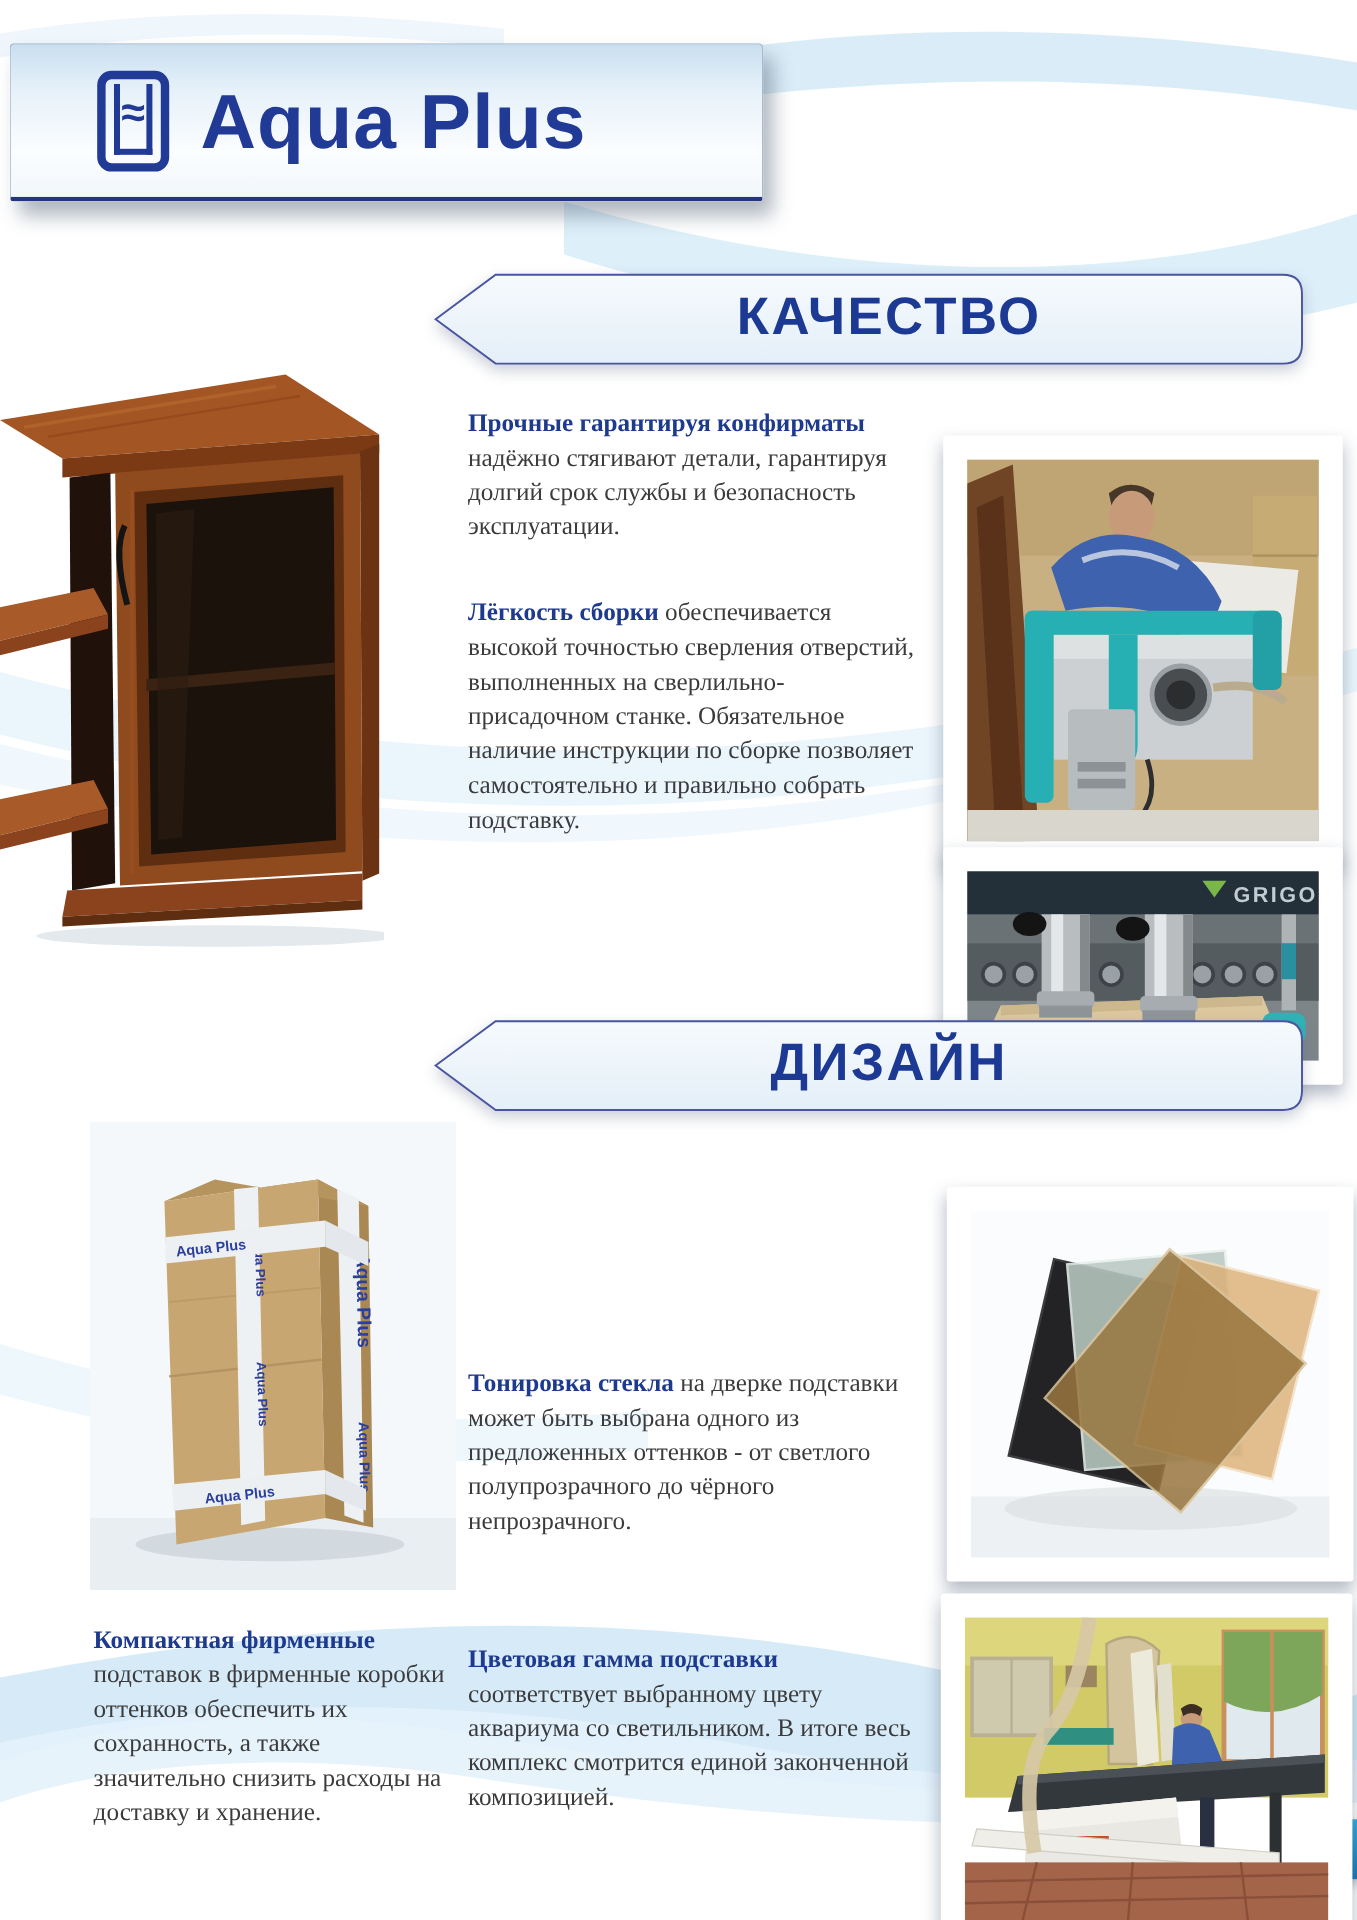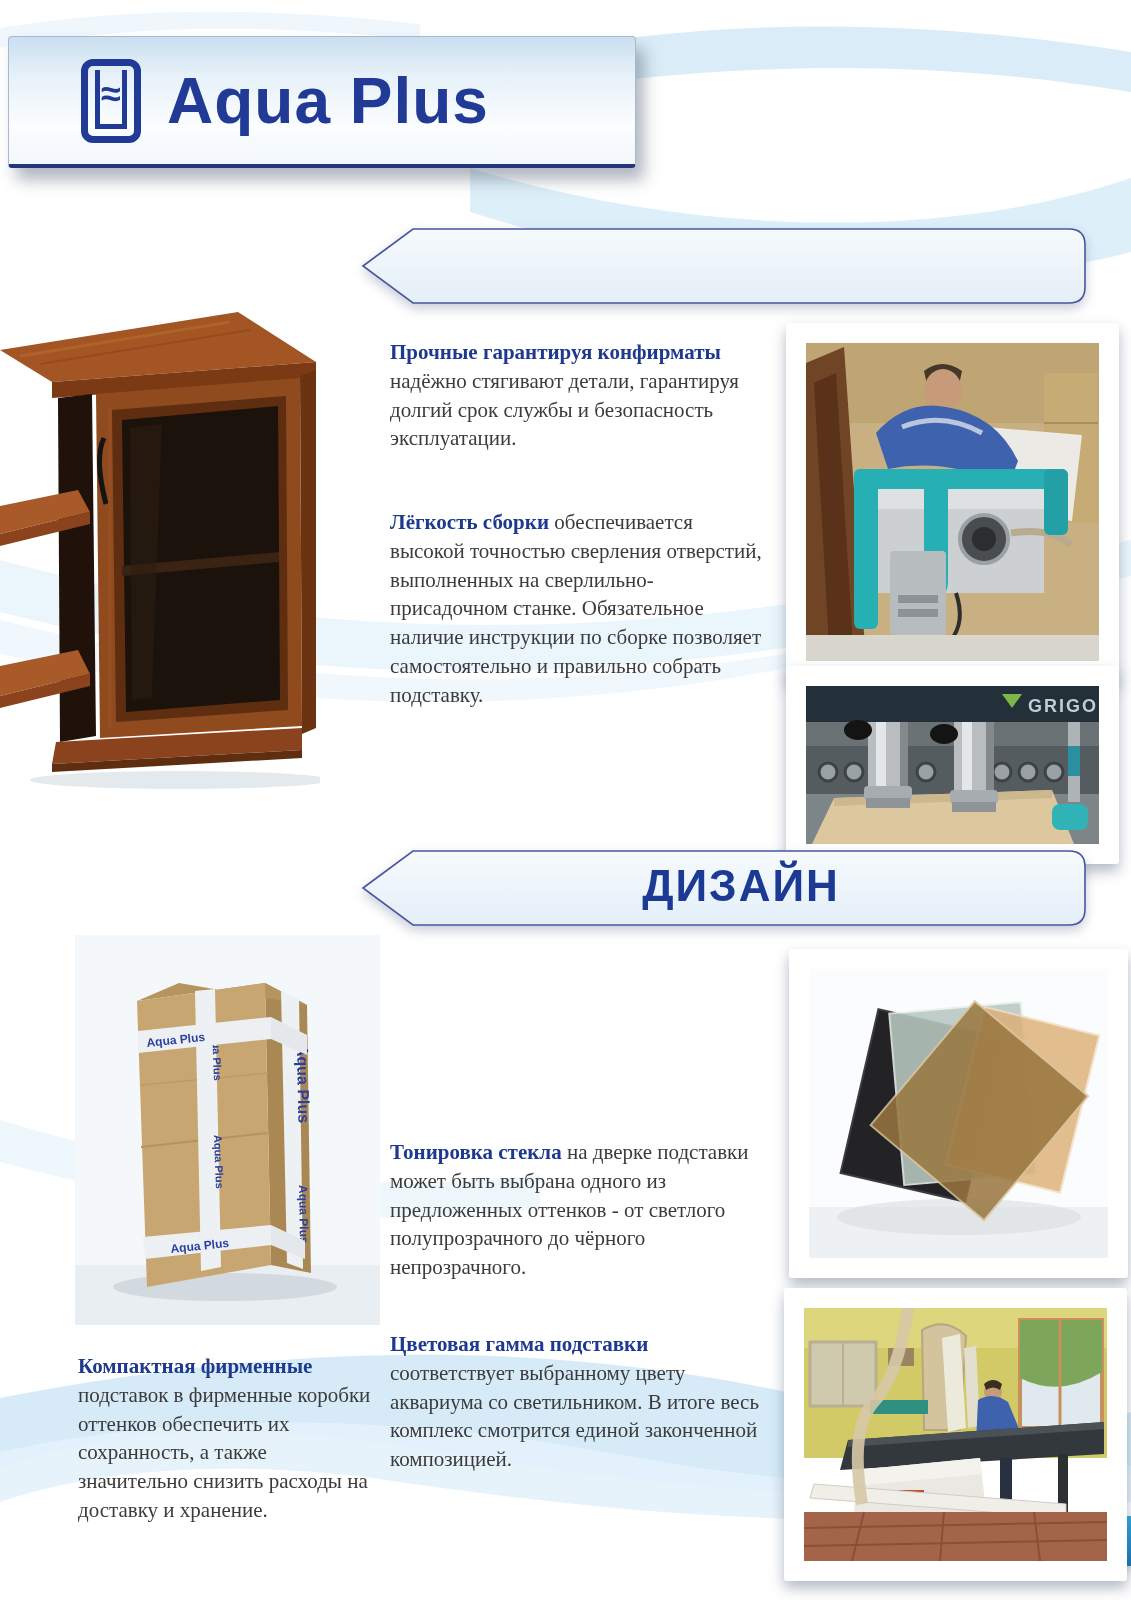--- a/index.html
+++ b/index.html
@@ -48,20 +48,21 @@
   }
 
   
   .para{position:absolute;font-size:21px;line-height:1.37;color:#3b3b3d;}
   .para .lead{font-weight:bold;color:#1e3a8e;}
 
   
   .photo{
     position:absolute;background:#fff;padding:20px;border-radius:3px;
     box-shadow:0 7px 14px rgba(85,100,125,.45);
+    margin-top:40px;
   }
 
   
   .page-badge{
     position:absolute;right:0;top:1516px;width:96px;height:50px;
     background:linear-gradient(180deg,#2ea9e2 0%,#1e8ccb 55%,#1272b4 100%);
     border-radius:10px 0 0 10px;
     display:flex;align-items:center;justify-content:center;padding-right:14px;
     color:#fff;font-family:"Liberation Sans",sans-serif;font-weight:bold;font-size:30px;
     box-shadow:0 4px 8px rgba(60,90,120,.4);
@@ -95,20 +96,21 @@
   <div class="banner" style="top:222px;z-index:1">
     <svg width="742" height="88" viewBox="0 0 742 88">
       <defs>
         <linearGradient id="bg1" x1="0" y1="0" x2="0" y2="1">
           <stop offset="0" stop-color="#f6fafd"></stop>
             <stop offset="1" stop-color="#e4eff8"></stop>
         </linearGradient>
       </defs>
       <path d="M8,44 L58,7 H714 Q730,7 730,23 V65 Q730,81 714,81 H58 Z" fill="url(#bg1)" stroke="#4a55a0" stroke-width="1.6"></path>
     </svg>
+    <span class="banner-title">КАЧЕСТВО</span>
   </div>
 
   <div class="abs" style="left:0;top:298px;z-index:1">
     <svg width="320" height="500" viewBox="0 0 320 500">
       <polygon points="0,52 238,14 316,64 52,84" fill="#a35524"></polygon>
       <path d="M20,58 L230,24" stroke="#b96a30" stroke-width="3" opacity="0.6" fill="none"></path>
       <path d="M40,66 L250,32" stroke="#8f4517" stroke-width="2" opacity="0.6" fill="none"></path>
       <polygon points="52,84 316,64 316,80 52,100" fill="#7c3a14"></polygon>
       <polygon points="300,78 316,72 316,430 302,436" fill="#6b3312"></polygon>
       <polygon points="58,100 92,96 96,438 60,444" fill="#20110a"></polygon>
@@ -125,21 +127,21 @@
       <path d="M104,140 q-10,20 2,66" stroke="#141414" stroke-width="5" fill="none"></path>
       <polygon points="56,444 302,430 302,452 52,466" fill="#8a431c"></polygon>
       <polygon points="52,466 302,452 302,460 52,474" fill="#5f2d10"></polygon>
       <ellipse cx="180" cy="482" rx="150" ry="9" fill="#c9d4db" opacity="0.5"></ellipse>
     </svg>
   </div>
 
   <div class="para" style="left:390px;top:338px;width:378px;z-index:1">
     <span class="lead">Прочные гарантируя конфирматы</span><span> надёжно стягивают детали, гарантируя долгий срок службы и безопасность эксплуатации.</span>
   </div>
-  <div class="para" style="left:390px;top:508px;width:378px;z-index:1">
+  <div class="para" style="left:390px;top:496px;width:378px;z-index:1">
     <span class="lead">Лёгкость сборки</span><span> обеспечивается высокой точностью сверления отверстий, выполненных на сверлильно-присадочном станке. Обязательное наличие инструкции по сборке позволяет самостоятельно и правильно собрать подставку.</span>
   </div>
 
   <div class="photo" style="left:786px;top:323px;z-index:1">
     <svg width="293" height="318" viewBox="0 0 293 318">
       <rect width="293" height="318" fill="#c9b083"></rect>
       <rect width="293" height="80" fill="#bfa573"></rect>
       <polygon points="0,20 38,4 60,318 0,318" fill="#6f4526"></polygon>
       <polygon points="8,40 30,30 48,318 24,318" fill="#5a3119"></polygon>
       <rect x="238" y="30" width="54" height="150" fill="#c7ab74"></rect>
@@ -242,21 +244,21 @@
       <text transform="translate(72,112) rotate(-6)" font-family="Liberation Sans, sans-serif" font-size="12" font-weight="bold" fill="#2b3f9e">Aqua Plus</text>
       <polygon points="68,302 196,290 196,310 70,324" fill="#edf0f3"></polygon>
       <polygon points="196,290 230,306 230,324 196,310" fill="#e4e8ec"></polygon>
       <text transform="translate(96,318) rotate(-6)" font-family="Liberation Sans, sans-serif" font-size="12" font-weight="bold" fill="#2b3f9e">Aqua Plus</text>
     </svg>
   </div>
 
   <div class="para" style="left:390px;top:1138px;width:382px;z-index:1">
     <span class="lead">Тонировка стекла</span><span> на дверке подставки может быть выбрана одного из предложенных оттенков - от светлого полупрозрачного до чёрного непрозрачного.</span>
   </div>
-  <div class="para" style="left:390px;top:1330px;width:382px;z-index:1">
+  <div class="para" style="left:390px;top:1368px;width:382px;z-index:1">
     <span class="lead">Цветовая гамма подставки</span><span> соответствует выбранному цвету аквариума со светильником. В итоге весь комплекс смотрится единой законченной композицией.</span>
   </div>
 
   <div class="para" style="left:78px;top:1352px;width:302px;z-index:1">
     <span class="lead">Компактная фирменные</span><span> подставок в фирменные коробки оттенков обеспечить их сохранность, а также значительно снизить расходы на доставку и хранение.</span>
   </div>
 
   <div class="photo" style="left:789px;top:949px;z-index:1">
     <svg width="299" height="289" viewBox="0 0 299 289">
       <rect width="299" height="289" fill="#fbfcfd"></rect>

